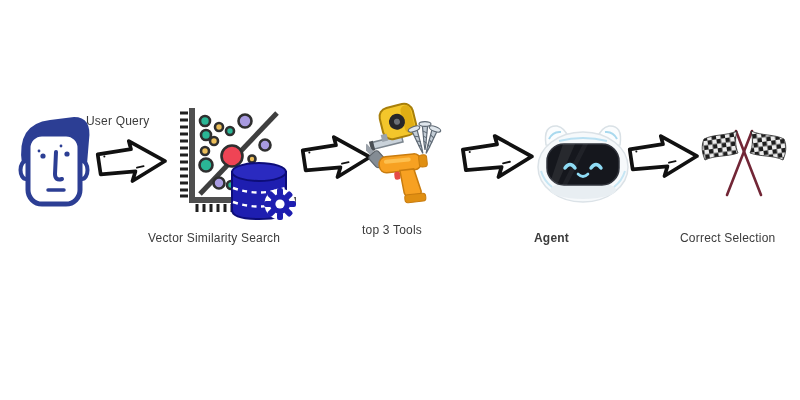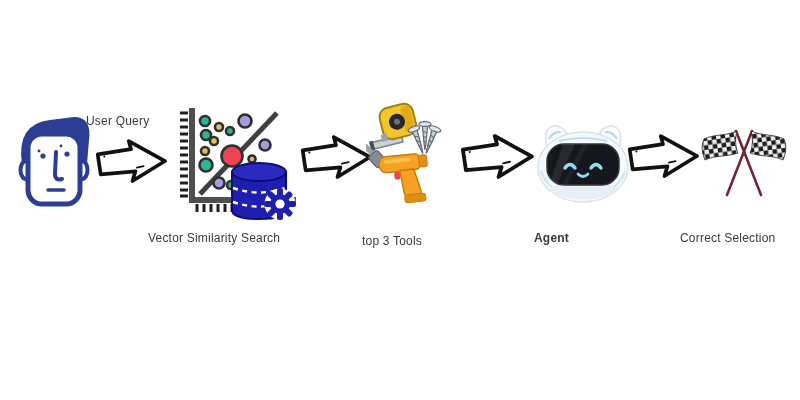--- a/index.html
+++ b/index.html
@@ -19,21 +19,21 @@
   .pos-scatter { left:176px; top:88px;  width:140px; height:140px; }
   .pos-arrow2  { left:299px; top:134px; width:74px;  height:49px; }
   .pos-tools   { left:366px; top:96px;  width:92px;  height:112px; }
   .pos-arrow3  { left:459px; top:133px; width:76px;  height:50px; }
   .pos-robot   { left:537px; top:119px; width:92px;  height:86px; }
   .pos-arrow4  { left:626px; top:133px; width:74px;  height:49px; }
   .pos-flags   { left:696px; top:124px; width:96px;  height:78px; }
 
   .lbl-user-query { left:86px;  top:112px; width:92px; }
   .lbl-vss        { left:148px; top:229px; width:180px; }
-  .lbl-tools      { left:362px; top:232px; width:100px; }
+  .lbl-tools      { left:362px; top:221px; width:100px; }
   .lbl-agent      { left:534px; top:229px; width:96px;font-weight:bold; }
   .lbl-correct    { left:680px; top:229px; width:118px; }
 </style>
 </head>
 <body>
 
 <div class="canvas">
 
   <div class="icon pos-face">
     <svg viewBox="0 0 78 100">

